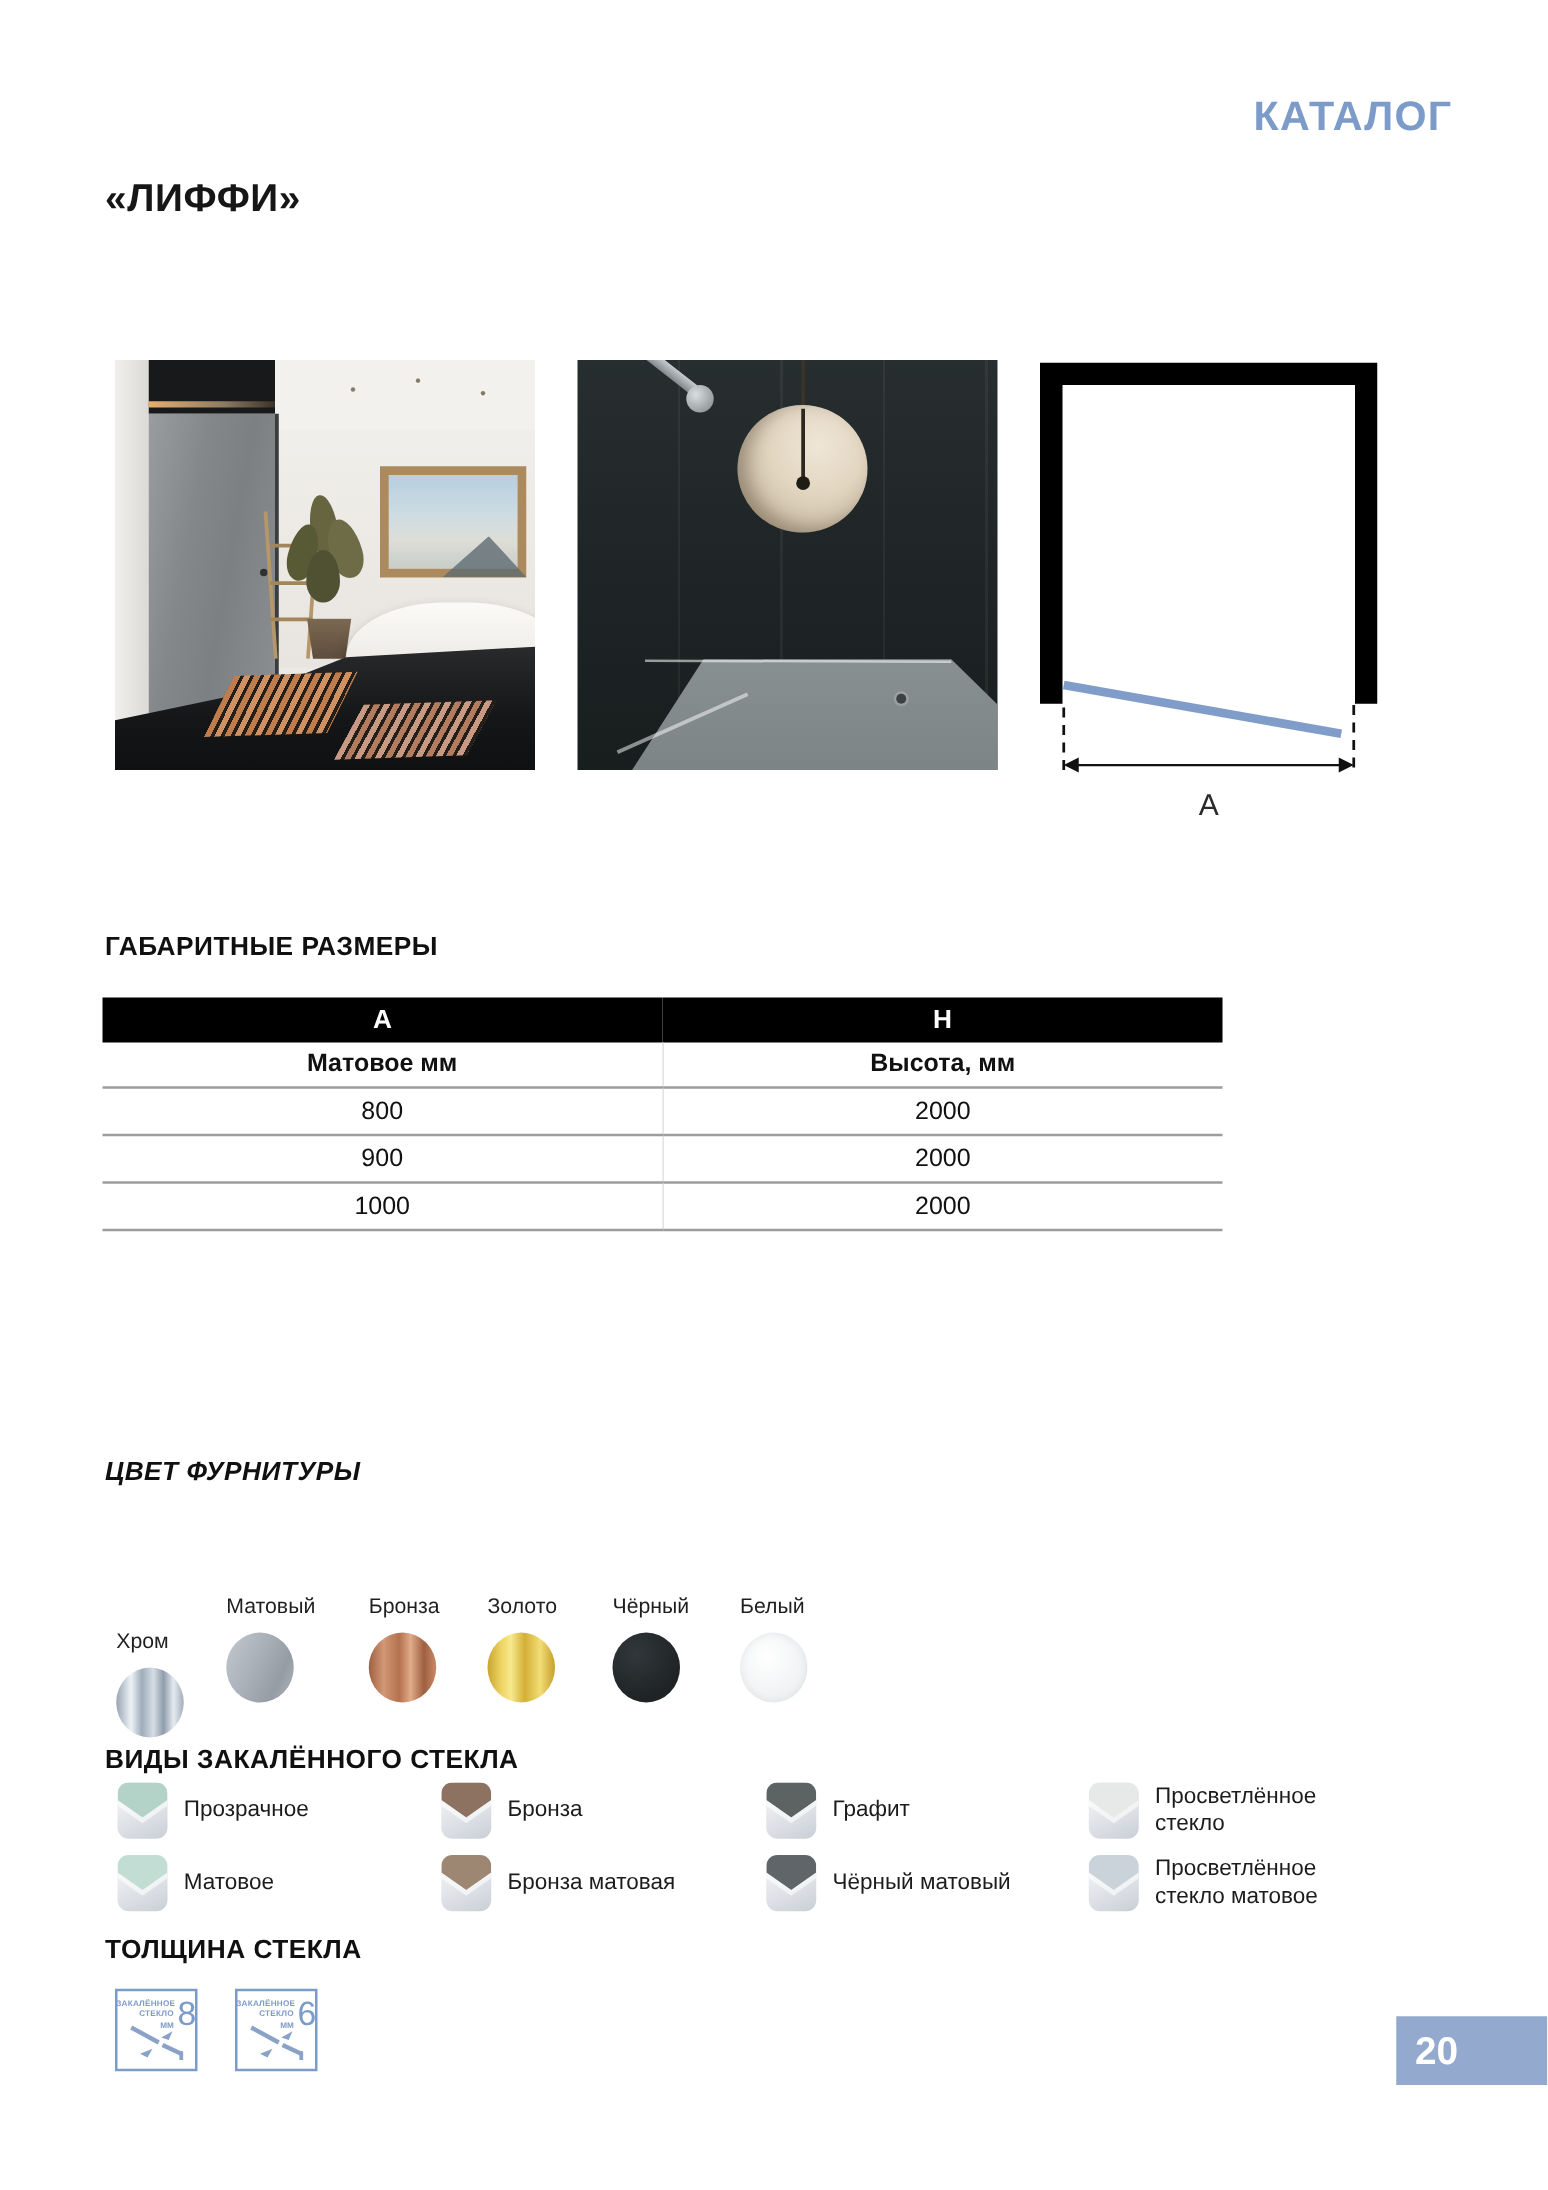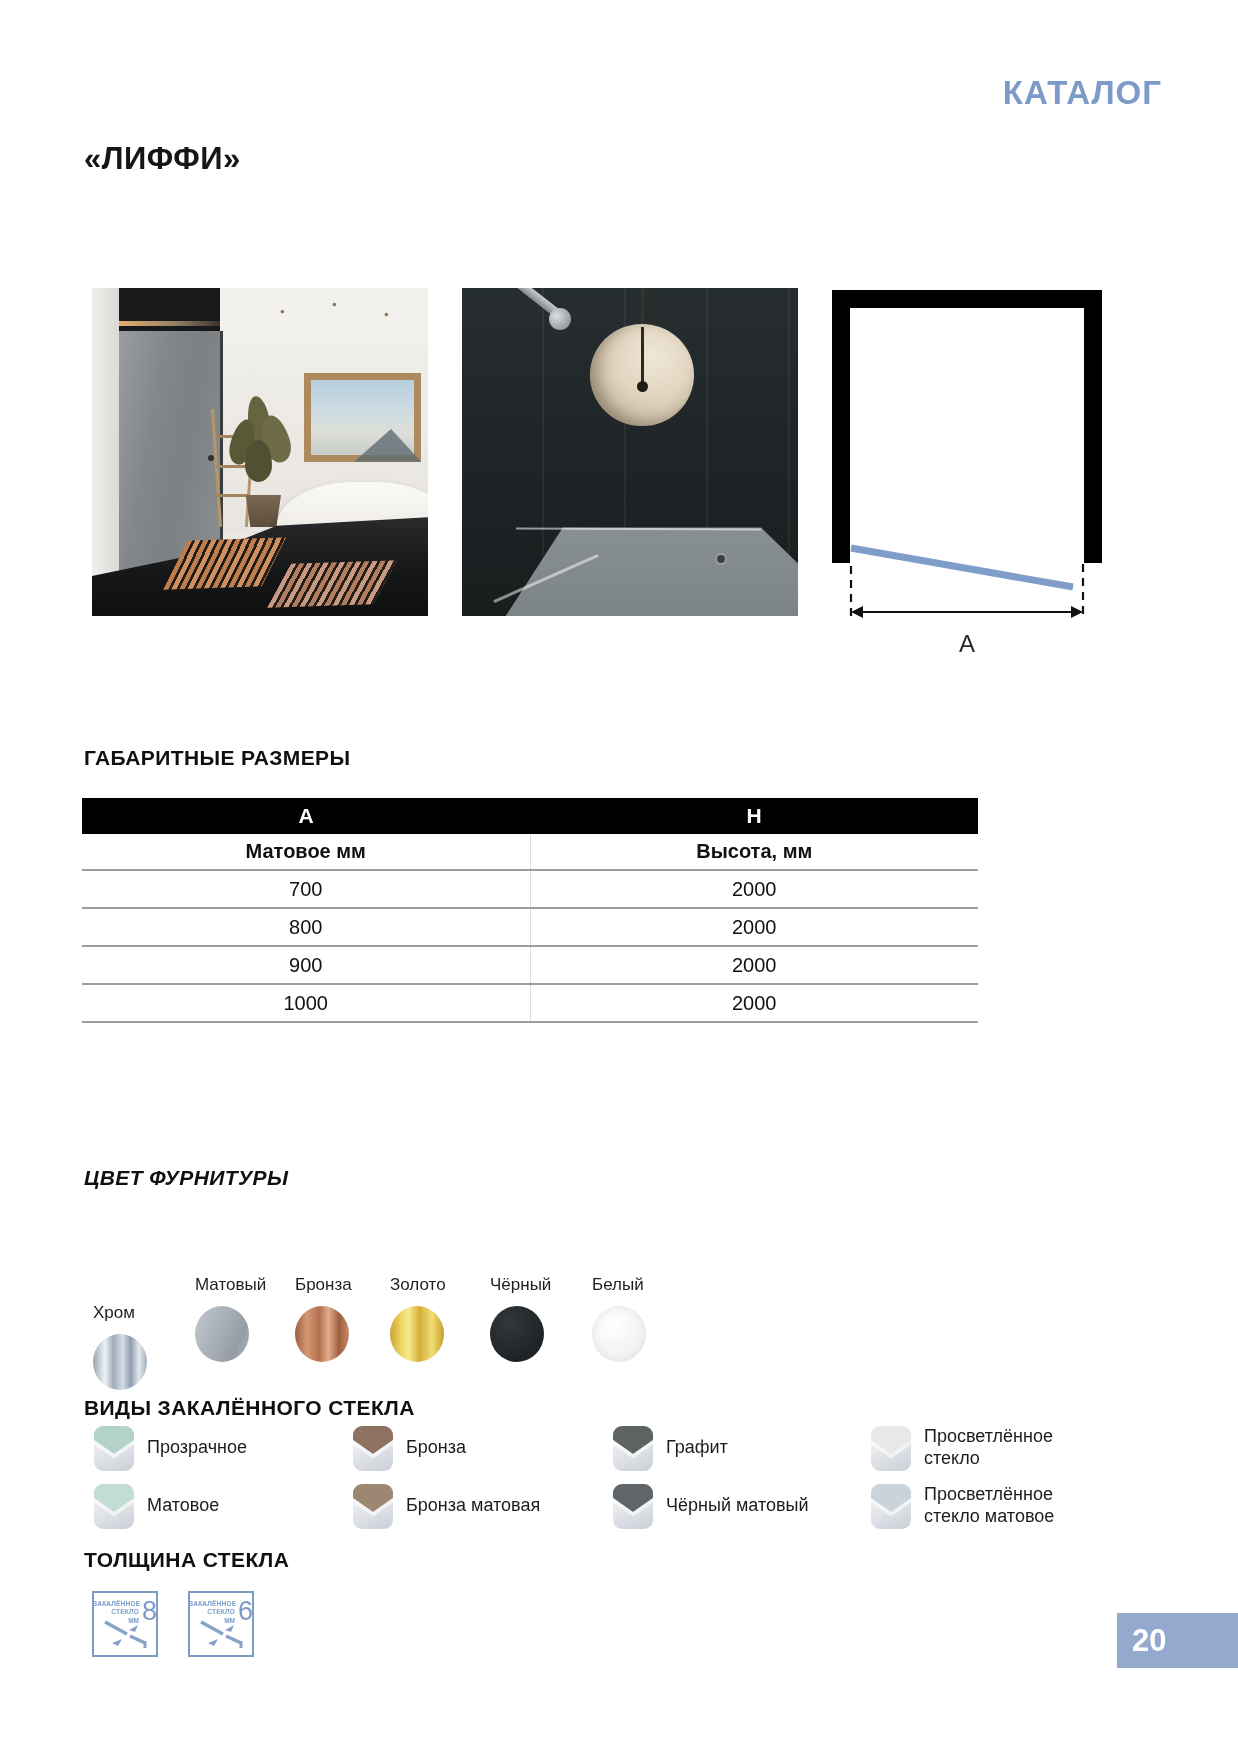--- a/index.html
+++ b/index.html
@@ -85,21 +85,21 @@
   .dim-table{position:absolute;left:82px;top:798px;width:896px;border-collapse:collapse;
              table-layout:fixed;text-align:center;font-size:20px;color:#111;}
   .dim-table th,.dim-table td{padding:0;}
   .dim-table .code-row th{height:36px;background:var(--table-header-bg,#000);color:#fff;font-weight:700;font-size:21px;}
   .dim-table .name-row th{height:35px;font-weight:700;border-bottom:2px solid var(--table-line,#9d9d9c);}
   .dim-table tbody td{height:36px;font-weight:400;border-bottom:2px solid var(--table-line,#9d9d9c);}
   .dim-table .name-row th:first-child,.dim-table tbody td:first-child{border-right:1px solid #dcdcdc;}
 
   
   .hw-cell{position:absolute;top:1275px;display:flex;flex-direction:column;gap:11px;}
-  .hw-0{left:93px;margin-top:28px;} .hw-1{left:195px;} .hw-2{left:295px;} .hw-3{left:390px;} .hw-4{left:490px;} .hw-5{left:592px;}
+  .hw-0{left:93px;margin-top:28px;} .hw-1{left:181px;} .hw-2{left:295px;} .hw-3{left:390px;} .hw-4{left:490px;} .hw-5{left:592px;}
   .hw-label{font-size:17px;color:#1f1f1f;}
   .hw-circle{width:54px;height:56px;border-radius:50%;}
   .sw-chrome{background:linear-gradient(90deg,#98a4b0 0%,#c6cfd8 12%,#eef2f6 22%,#9fadbb 38%,#d6dde4 55%,#8f9dac 70%,#e5eaef 85%,#a2aebb 100%);}
   .sw-matte{background:linear-gradient(115deg,#c3c8ce 0%,#a8afb7 45%,#959ca4 75%,#b1b7be 100%);}
   .sw-bronze{background:linear-gradient(90deg,#a05f43 0%,#d29875 22%,#b4714f 45%,#e0ab8a 62%,#9e603f 82%,#c98a67 100%);}
   .sw-gold{background:linear-gradient(90deg,#caa42f 0%,#eed363 20%,#f7e98c 35%,#d4af37 55%,#f2dd75 78%,#c59f2a 100%);}
   .sw-black{background:radial-gradient(circle at 35% 30%,#31373a,#1f2326 70%);}
   .sw-white{background:radial-gradient(circle at 40% 35%,#ffffff,#f0f2f3 65%,#e9eced);box-shadow:inset 0 0 8px rgba(0,0,0,.07);}
 
   
@@ -202,24 +202,20 @@
         <th>A</th>
         <th>H</th>
       </tr>
       <tr class="name-row">
         <th>Матовое мм</th>
         <th>Высота, мм</th>
       </tr>
     </thead>
     <tbody>
       <tr>
-        <td>700</td>
-        <td>2000</td>
-      </tr>
-      <tr>
         <td>800</td>
         <td>2000</td>
       </tr>
       <tr>
         <td>900</td>
         <td>2000</td>
       </tr>
       <tr>
         <td>1000</td>
         <td>2000</td>

